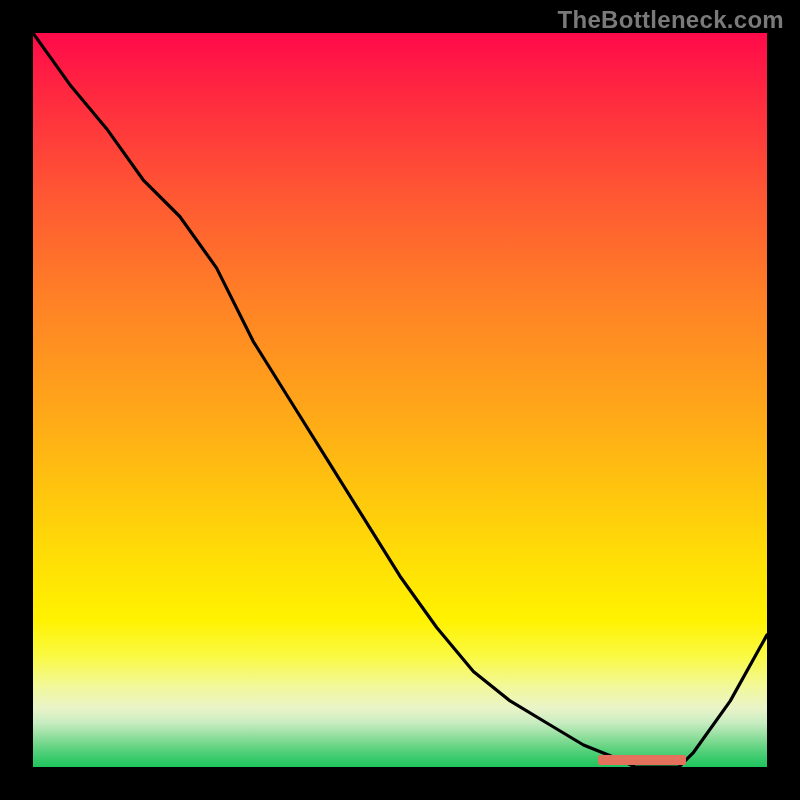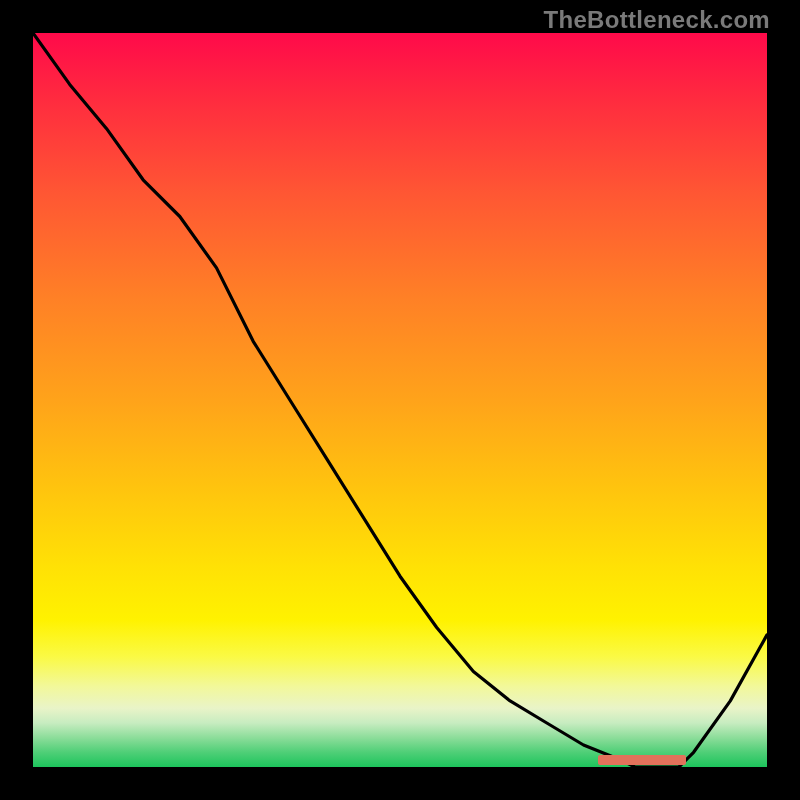--- a/index.html
+++ b/index.html
@@ -61,21 +61,21 @@
   .marker-band {
     position: absolute;
     height: 10px;
     
     background: #e2725b;
     border-radius: 2px;
   }
   .watermark {
     position: absolute;
     top: 6px;
-    right: 30px;
+    right: 16px;
     color: #7a7a7a;
     font-size: 24px;
     font-weight: 600;
     letter-spacing: 0.3px;
     pointer-events: none;
   }
 </style>
 </head>
 <body>
 

